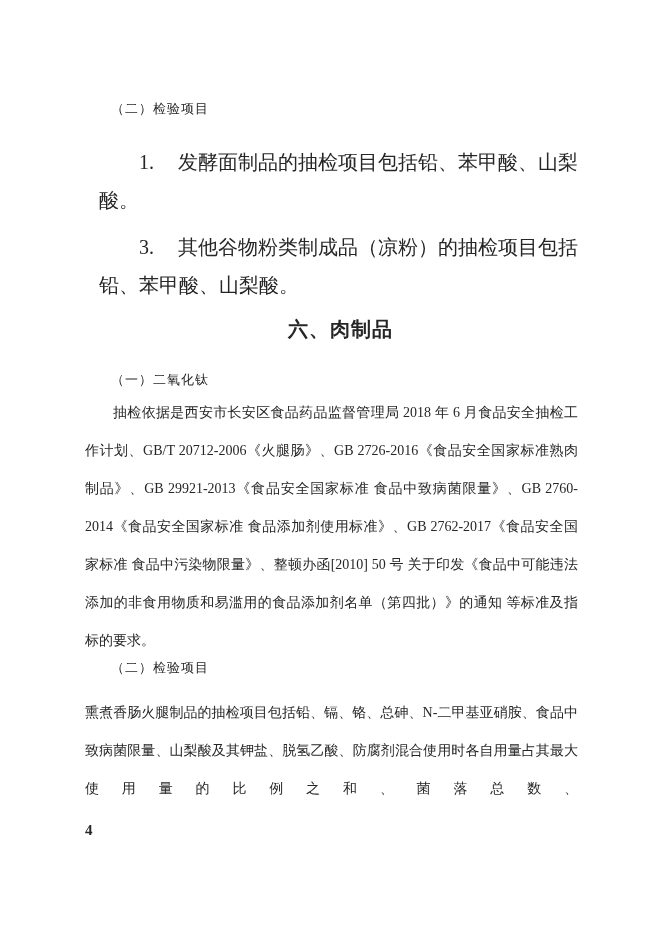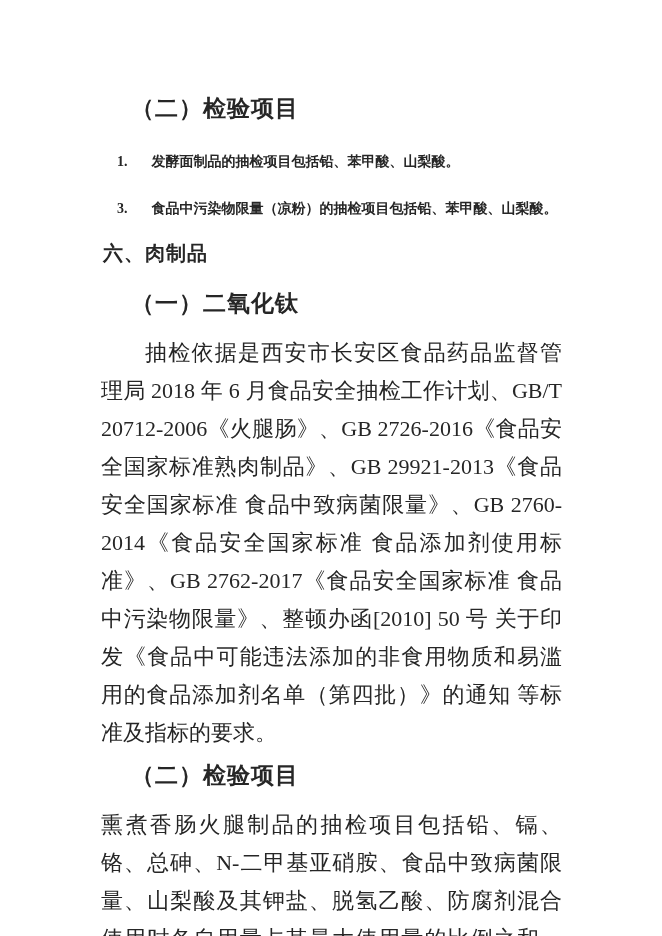--- a/index.html
+++ b/index.html
@@ -12,58 +12,58 @@
     width: 662px;
     height: 936px;
     background: #ffffff;
     box-sizing: border-box;
     padding: 95px 84px 0 85px;
     font-family: "Liberation Serif", "DejaVu Serif", serif;
     color: #262626;
     overflow: hidden;
   }
   .h-sub {
-    font-size: 23px;
-    font-weight: bold;
+    font-size: 13px;
+    font-weight: normal;
     line-height: 28px;
     margin: 0;
     text-indent: 2em;
     letter-spacing: 1px;
   }
   .h-sub.top {
     margin-bottom: 20px;
   }
   .h-sub.mid {
     margin: -6px 0 12px 0;
   }
   .h-chapter {
     font-family: "Liberation Sans", "DejaVu Sans", sans-serif;
     font-size: 20px;
     font-weight: bold;
     line-height: 30px;
     margin: 10px 0 22px 0;
     text-indent: 0.9em;
     letter-spacing: 1px;
+    text-align: center;
   }
   .list-item {
-    font-size: 14px;
+    font-size: 20px;
     line-height: 38px;
-    margin: 0 0 9px 4px;
+    margin: 0 0 9px 14px;
     text-align: justify;
     text-justify: inter-character;
     text-indent: 2em;
-    font-weight: bold;
   }
   .list-item .num {
     margin-right: 24px;
   }
   .para {
-    font-size: 22px;
+    font-size: 14px;
     line-height: 38px;
-    margin: 16px;
+    margin: 0;
     text-align: justify;
     text-justify: inter-character;
   }
   .para.indent {
     text-indent: 2em;
   }
   .para.bottom-gap {
     margin-bottom: 12px;
   }
   .para.cont {
@@ -82,21 +82,21 @@
 <div class="page">
 
   <h3 class="h-sub top">（二）检验项目</h3>
 
   <p class="list-item">
     <span class="num">1.</span><span>发酵面制品的抽检项目包括铅、苯甲酸、山梨酸。</span>
   </p>
 
 
   <p class="list-item">
-    <span class="num">3.</span><span>食品中污染物限量（凉粉）的抽检项目包括铅、苯甲酸、山梨酸。</span>
+    <span class="num">3.</span><span>其他谷物粉类制成品（凉粉）的抽检项目包括铅、苯甲酸、山梨酸。</span>
   </p>
 
   <h2 class="h-chapter">六、肉制品</h2>
 
   <h3 class="h-sub">（一）二氧化钛</h3>
 
   <p class="para indent">抽检依据是西安市长安区食品药品监督管理局 2018 年 6 月食品安全抽检工作计划、GB/T 20712-2006《火腿肠》、GB 2726-2016《食品安全国家标准熟肉制品》、GB 29921-2013《食品安全国家标准 食品中致病菌限量》、GB 2760-2014《食品安全国家标准 食品添加剂使用标准》、GB 2762-2017《食品安全国家标准 食品中污染物限量》、整顿办函[2010] 50 号 关于印发《食品中可能违法添加的非食用物质和易滥用的食品添加剂名单（第四批）》的通知 等标准及指标的要求。</p>
 
   <h3 class="h-sub mid">（二）检验项目</h3>
 

